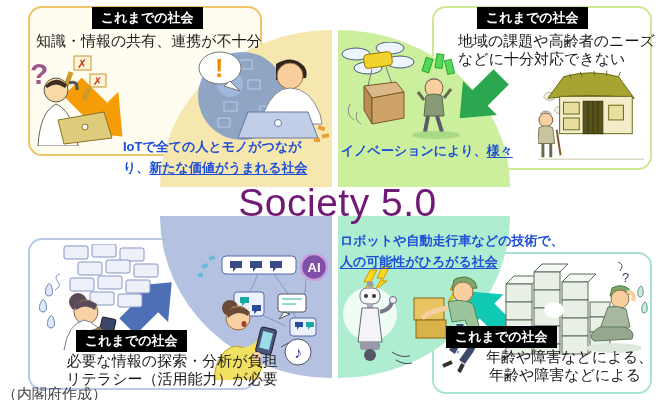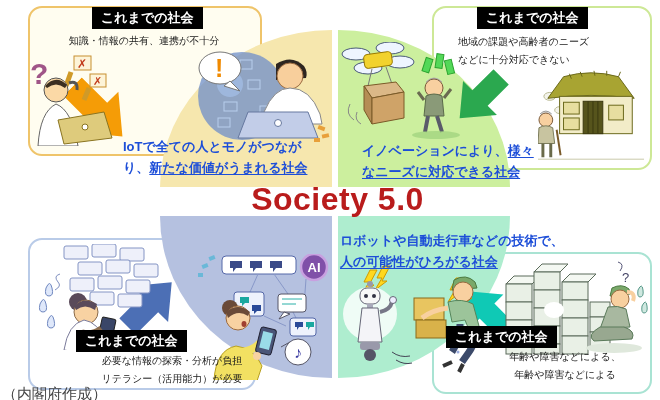--- a/index.html
+++ b/index.html
@@ -19,24 +19,24 @@
   .qtr{left:338px;top:30px;width:172px;height:157px;background:#ccef9e;border-top-right-radius:100% 100%;}
   .qbl{left:160px;top:216px;width:172px;height:162px;background:#b5c1e0;border-bottom-left-radius:100% 100%;}
   .qbr{left:338px;top:216px;width:172px;height:162px;background:#aeedcf;border-bottom-right-radius:100% 100%;}
   
   .arrow{position:absolute;z-index:3;}
   
   .ill{position:absolute;z-index:4;}
   
   .txt{position:absolute;z-index:5;}
   .clabel{background:#000;color:#fff;font-size:13px;font-weight:bold;padding:2px 9px;white-space:nowrap;}
-  .ctext{color:#1a1a1a;font-size:10px;line-height:18px;white-space:nowrap;}
+  .ctext{color:#1a1a1a;font-size:15px;line-height:18px;white-space:nowrap;}
   .cap{color:#1d4ed8;font-size:13px;font-weight:bold;line-height:21px;white-space:nowrap;}
   .cap .u{text-decoration:underline;text-underline-offset:2px;}
-  .title{color:#b91c1c;font-size:32px;font-weight:bold;letter-spacing:0.5px;text-align:center;}
+  .title{color:#701a75;font-size:39px;font-weight:normal;letter-spacing:0.5px;text-align:center;}
   .footer{color:#444;font-size:15px;}
 </style>
 </head>
 <body>
 
 <div class="canvas">
 
   <div class="cbox btl"></div>
   <div class="cbox btr"></div>
   <div class="cbox bbl"></div>
@@ -310,23 +310,22 @@
   </div>
   <div class="txt ctext" style="left:486px;top:348px;width:158px;text-align:center;">
     <div>年齢や障害などによる、</div>
     <div>年齢や障害などによる</div>
   </div>
 
   <div class="txt cap" style="left:123px;top:136px;">
     <div><span>IoTで全ての人とモノがつなが</span><span class="u"></span></div>
     <div><span>り、</span><span class="u">新たな価値がうまれる社会</span></div>
   </div>
-  <div class="txt cap" style="left:341px;top:140px;margin-left:21px;">
+  <div class="txt cap" style="left:341px;top:140px;">
     <div><span>イノベーションにより、</span><span class="u">様々</span></div>
-    <div><span></span><span class="u">なニーズに対応できる社会</span></div>
   </div>
   <div class="txt cap" style="left:340px;top:230px;">
     <div><span>ロボットや自動走行車などの技術で、</span><span class="u"></span></div>
     <div><span></span><span class="u">人の可能性がひろがる社会</span></div>
   </div>
 
   <div class="txt title" style="left:165px;top:181px;width:345px;">Society 5.0</div>
 
   <div class="txt footer" style="left:2px;top:385px;">（内閣府作成）</div>
 

